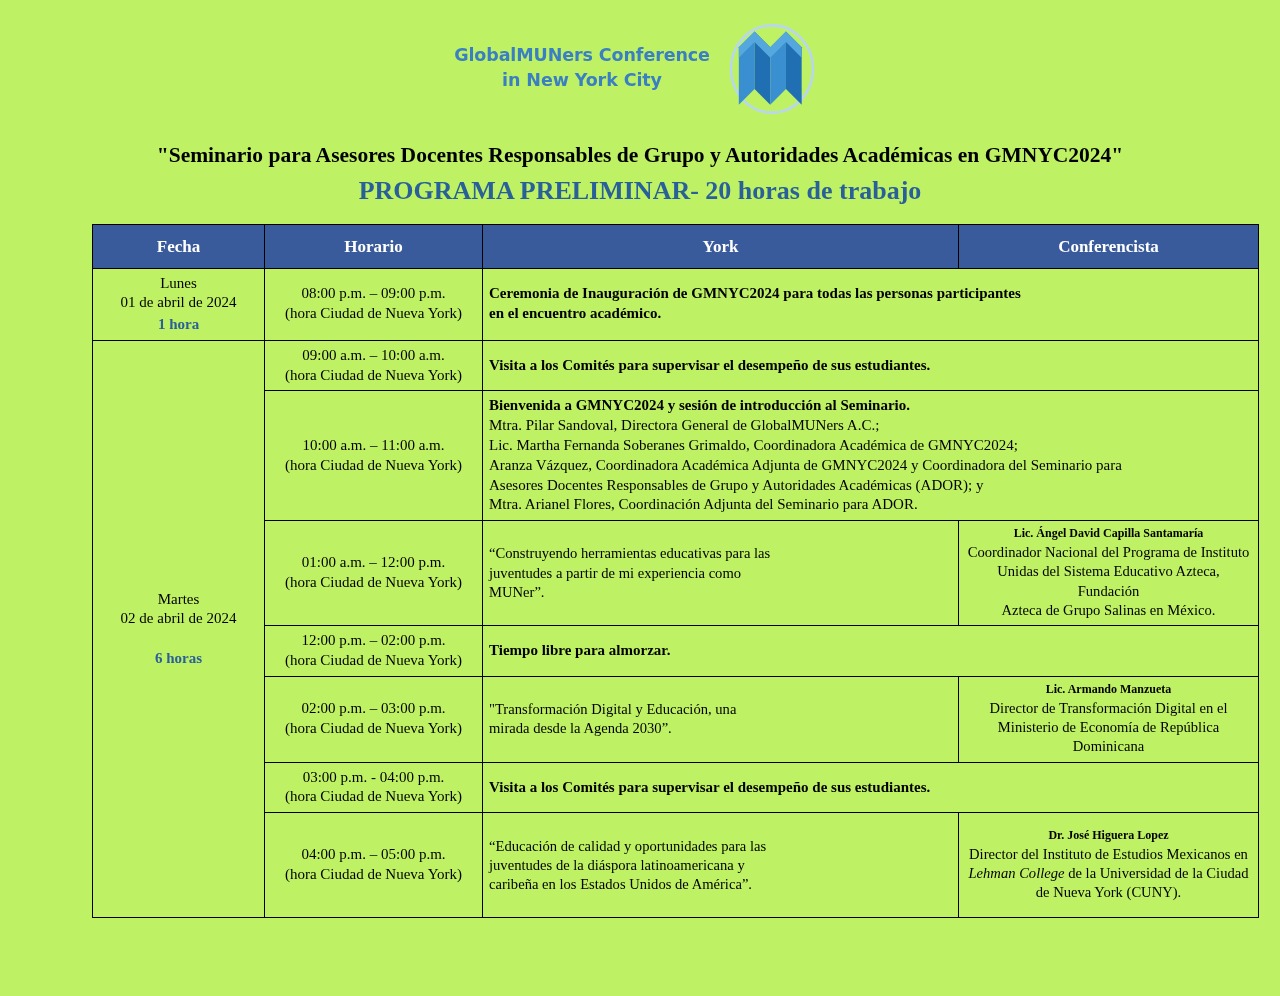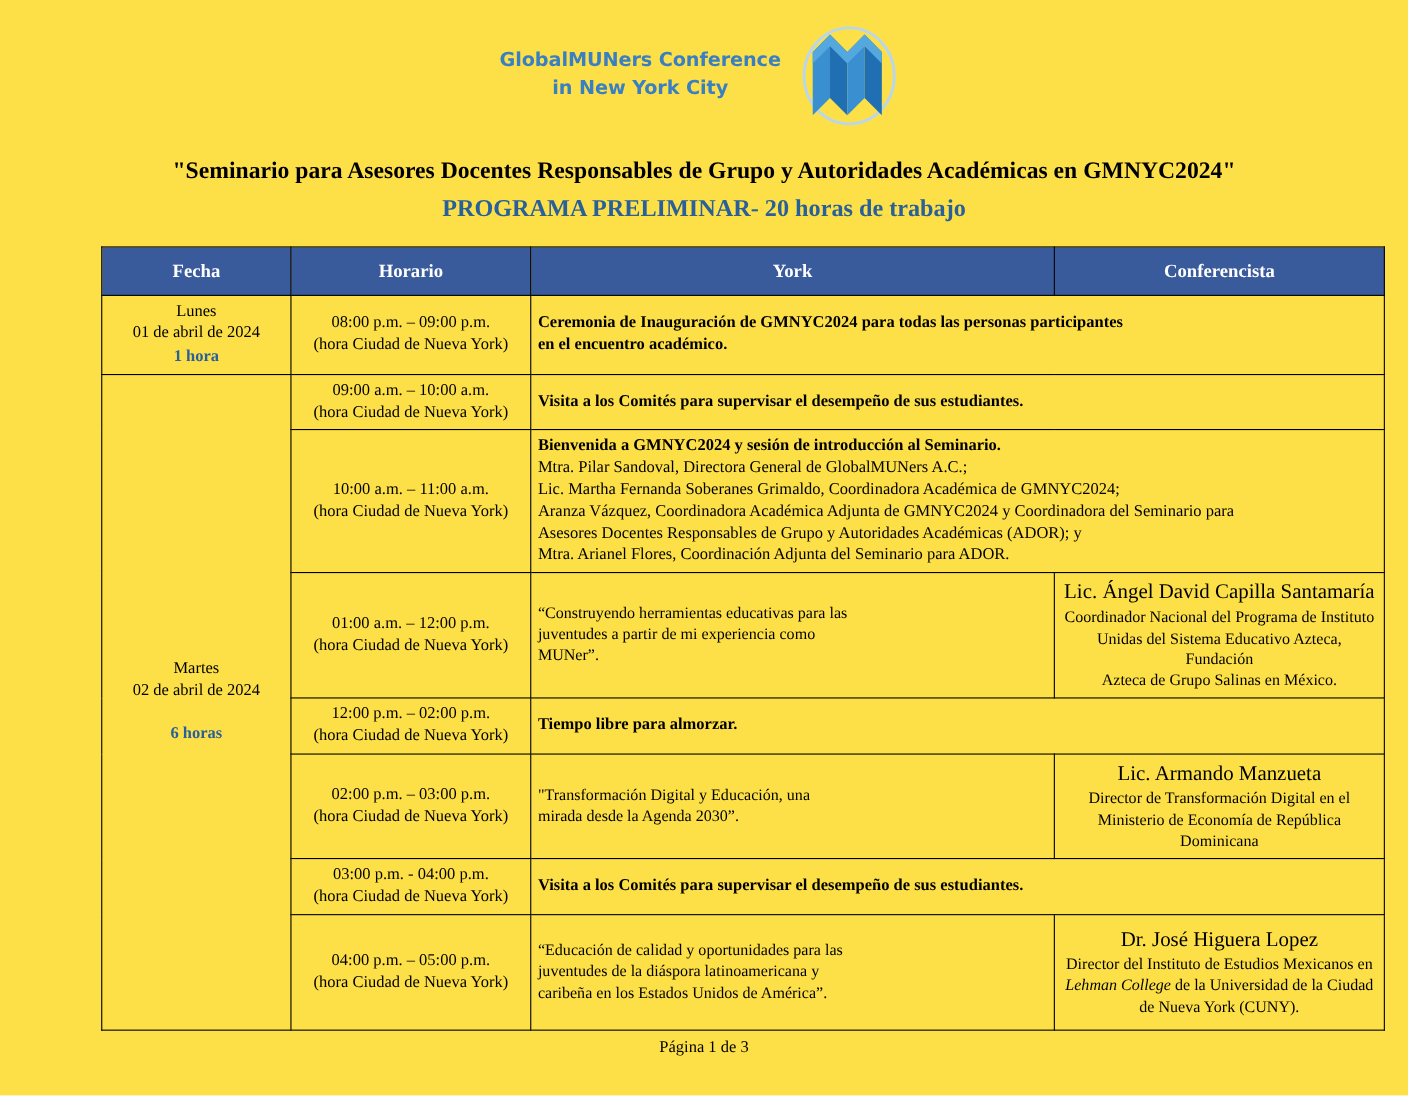--- a/index.html
+++ b/index.html
@@ -7,21 +7,21 @@
     margin: 0; padding: 0;
     width: 1280px; height: 996px;
     background: #ffffff;
     font-family: "Liberation Serif", "DejaVu Serif", serif;
     color: #000000;
   }
   .page {
     position: relative;
     width: 1280px;
     height: 996px;
-    background: #fde047;
+    background: #bef264;
     overflow: hidden;
   }
 
   
   .masthead {
     position: absolute;
     left: 0; top: 18px;
     width: 1280px;
     height: 100px;
     display: flex;
@@ -62,21 +62,21 @@
     font-family: "Liberation Serif", serif;
     font-weight: bold;
     font-size: 21.5px;
     color: #000;
     line-height: 1.25;
     white-space: nowrap;
   }
   .title-2 {
     font-family: "Liberation Serif", serif;
     font-weight: bold;
-    font-size: 22px;
+    font-size: 26px;
     color: #2a6099;
     line-height: 1.25;
     margin-top: 6px;
     white-space: nowrap;
   }
 
   
   .tbl-wrap {
     position: absolute;
     left: 92px;
@@ -139,22 +139,22 @@
   td.c-tema.bold { font-weight: bold; }
   td.c-tema.quote { font-size: 14.6px; }
 
   td.c-conf {
     text-align: center;
     font-size: 14.6px;
     line-height: 1.32;
     padding: 6px 6px;
   }
   td.c-conf .name {
-    font-weight: normal;
-    font-size: 19px;
+    font-weight: bold;
+    font-size: 12px;
     display: block;
     margin-bottom: 1px;
   }
   td.c-conf .ital { font-style: italic; }
 
   .line { display: block; }
   .hdr-line { display: block; font-weight: bold; }
 
   
   .footer {
@@ -322,17 +322,14 @@
             <span class="line">Director del Instituto de Estudios Mexicanos en</span>
             <span class="line"><em class="ital">Lehman College</em><span> de la Universidad de la Ciudad</span></span>
             <span class="line">de Nueva York  (CUNY).</span>
           </td>
         </tr>
 
       </tbody>
     </table>
   </div>
 
-  <div class="footer">
-    <span>Página 1 de 3</span>
-  </div>
 
 </div>
 
 </body></html>

